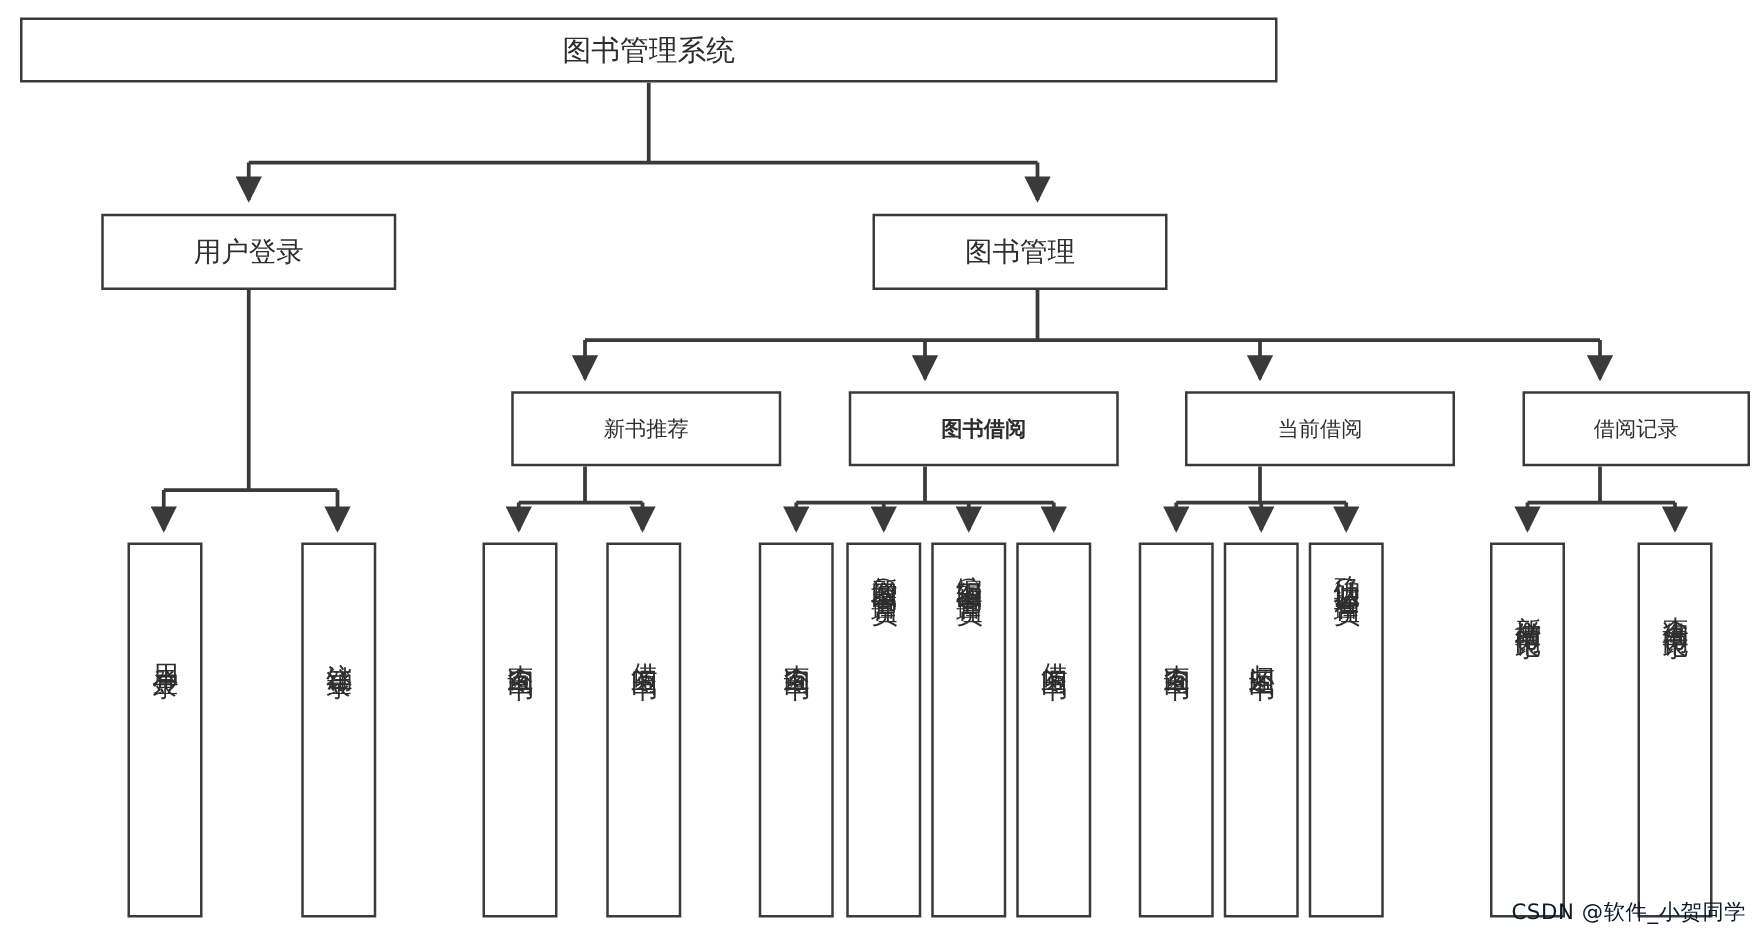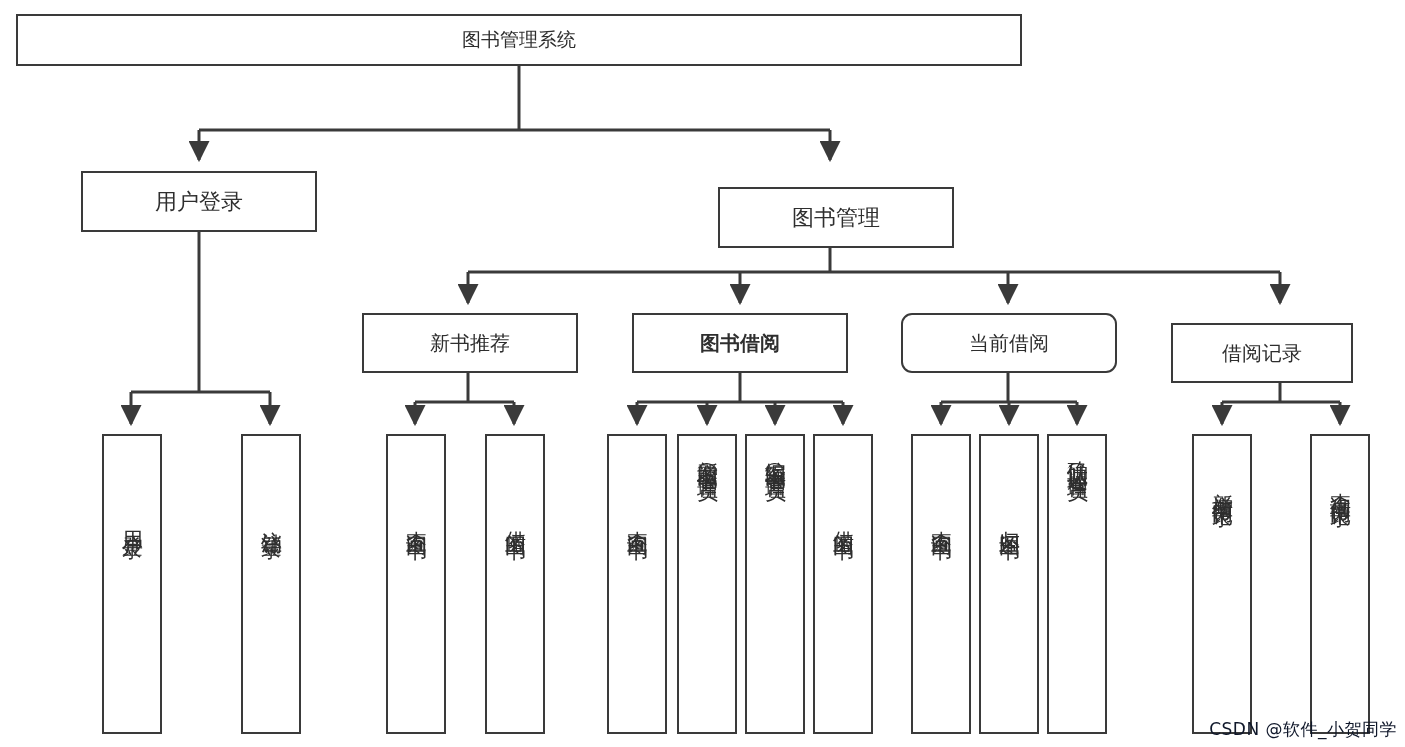--- a/index.html
+++ b/index.html
@@ -30,27 +30,28 @@
     position: absolute;
     box-sizing: border-box;
     background: #ffffff;
     border: 2px solid #3a3a3a;
     display: flex;
     align-items: center;
     justify-content: center;
     color: #2e2e2e;
   }
   .node.root {
-    font-size: 19px;
+    font-size: 23px;
   }
   .node.lvl2 {
     font-size: 22px;
   }
   .node.lvl3 {
-    font-size: 20px;
+    font-size: 17px;
+    margin-left: 47px;
   }
   .node.leaf {
     align-items: flex-start;
     justify-content: center;
     padding-top: 10px;
     font-size: 21px;
   }
   .vtext {
     writing-mode: vertical-rl;
     text-orientation: upright;
@@ -123,34 +124,34 @@
     </g>
   </svg>
 
   <div class="node root" style="left:16px; top:14px; width:1006px; height:52px;">
     <span>图书管理系统</span>
   </div>
 
   <div class="node lvl2" style="left:81px; top:171px; width:236px; height:61px;">
     <span>用户登录</span>
   </div>
-  <div class="node lvl2" style="left:718px; top:171px; width:236px; height:61px;margin-top:16px;">
+  <div class="node lvl2" style="left:698px; top:171px; width:236px; height:61px;">
     <span>图书管理</span>
   </div>
 
   <div class="node lvl3" style="left:362px; top:313px; width:216px; height:60px;">
     <span>新书推荐</span>
   </div>
   <div class="node lvl3" style="left:632px; top:313px; width:216px; height:60px;font-weight:bold;">
     <span>图书借阅</span>
   </div>
-  <div class="node lvl3" style="left:901px; top:313px; width:216px; height:60px;border-radius:11px;">
+  <div class="node lvl3" style="left:901px; top:313px; width:216px; height:60px;">
     <span>当前借阅</span>
   </div>
-  <div class="node lvl3" style="left:1171px; top:323px; width:182px; height:60px;">
+  <div class="node lvl3" style="left:1171px; top:313px; width:182px; height:60px;">
     <span>借阅记录</span>
   </div>
 
   <div class="node leaf" style="left:102px; top:434px; width:60px; height:300px; padding-top:78px;">
     <span class="vtext">用户登录</span>
   </div>
   <div class="node leaf" style="left:241px; top:434px; width:60px; height:300px; padding-top:78px;">
     <span class="vtext">注销登录</span>
   </div>
 

